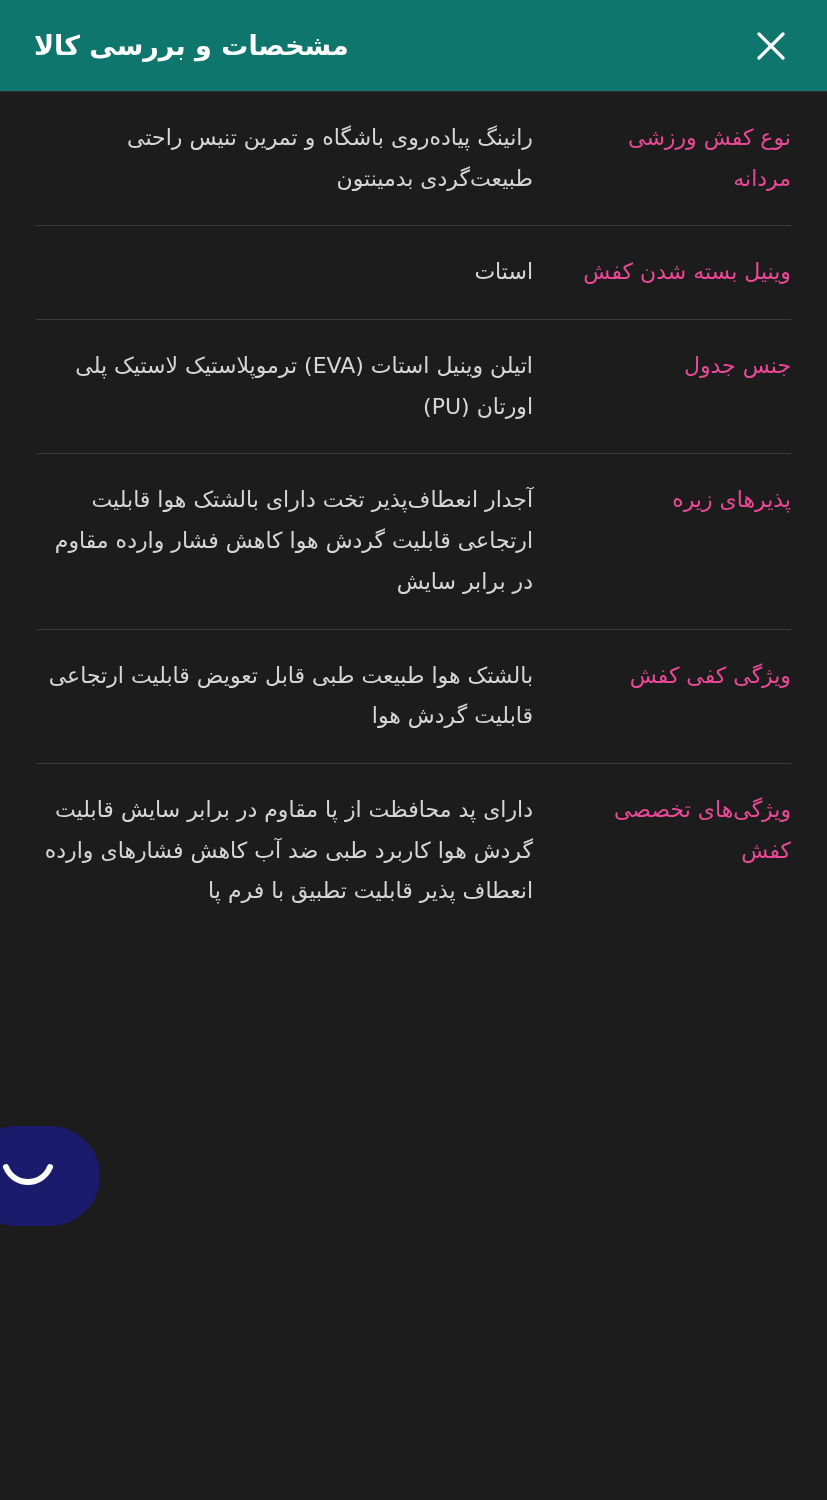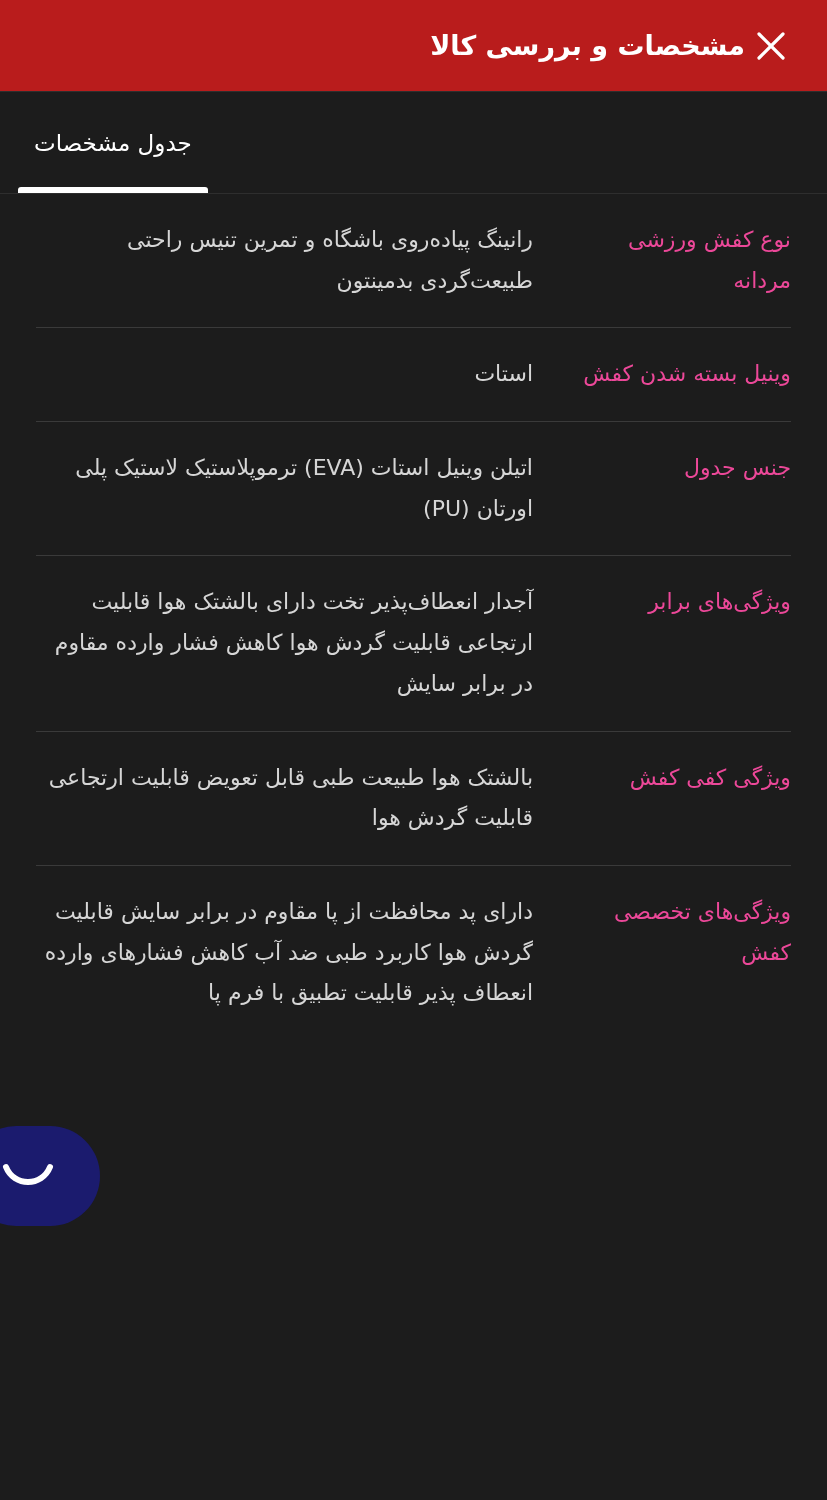--- a/index.html
+++ b/index.html
@@ -17,23 +17,24 @@
     position: relative;
     display: flex;
     flex-direction: column;
     background: #1c1c1c;
   }
 
   
   .header {
     height: 92px;
     min-height: 92px;
-    background: #b91c1c;
-    display: flex;
-    align-items: center;
+    background: #0f766e;
+    display: flex;
+    align-items: center;
+    justify-content: space-between;
     padding: 0 30px 0 34px;
     border-bottom: 1px solid #2e2e2e;
   }
   .header-title {
     font-size: 27px;
     font-weight: bold;
     color: #ffffff;
     letter-spacing: 0px;
   }
   .close-btn {
@@ -147,44 +148,39 @@
       <span>
         <svg width="40" height="40" viewBox="0 0 40 40" aria-hidden="true">
           <line x1="8" y1="8" x2="32" y2="32" stroke="#ffffff" stroke-width="3.2" stroke-linecap="round"></line>
           <line x1="32" y1="8" x2="8" y2="32" stroke="#ffffff" stroke-width="3.2" stroke-linecap="round"></line>
         </svg>
       </span>
     </div>
     <div class="header-title">مشخصات و بررسی کالا</div>
   </div>
 
-  <div class="tabs">
-    <div class="tab active">
-      <span>جدول مشخصات</span>
-    </div>
-  </div>
 
   <div class="content">
 
     <table class="spec-table">
       <tbody>
         <tr class="spec-row">
           <td class="spec-key">نوع کفش ورزشی مردانه</td>
           <td class="spec-val">رانینگ پیاده‌روی باشگاه و تمرین تنیس راحتی طبیعت‌گردی بدمینتون</td>
         </tr>
         <tr class="spec-row">
           <td class="spec-key">وینیل بسته شدن کفش</td>
           <td class="spec-val">استات</td>
         </tr>
         <tr class="spec-row">
           <td class="spec-key">جنس جدول</td>
           <td class="spec-val">اتیلن وینیل استات (EVA) ترموپلاستیک لاستیک پلی اورتان (PU)</td>
         </tr>
         <tr class="spec-row">
-          <td class="spec-key">ویژگی‌های برابر</td>
+          <td class="spec-key">پذیر‌های زیره</td>
           <td class="spec-val">آجدار انعطاف‌پذیر تخت دارای بالشتک هوا قابلیت ارتجاعی قابلیت گردش هوا کاهش فشار وارده مقاوم در برابر سایش</td>
         </tr>
         <tr class="spec-row">
           <td class="spec-key">ویژگی کفی کفش</td>
           <td class="spec-val">بالشتک هوا طبیعت طبی قابل تعویض قابلیت ارتجاعی قابلیت گردش هوا</td>
         </tr>
         <tr class="spec-row">
           <td class="spec-key">ویژگی‌های تخصصی کفش</td>
           <td class="spec-val">دارای پد محافظت از پا مقاوم در برابر سایش قابلیت گردش هوا کاربرد طبی ضد آب کاهش فشارهای وارده انعطاف پذیر قابلیت تطبیق با فرم پا</td>
         </tr>

